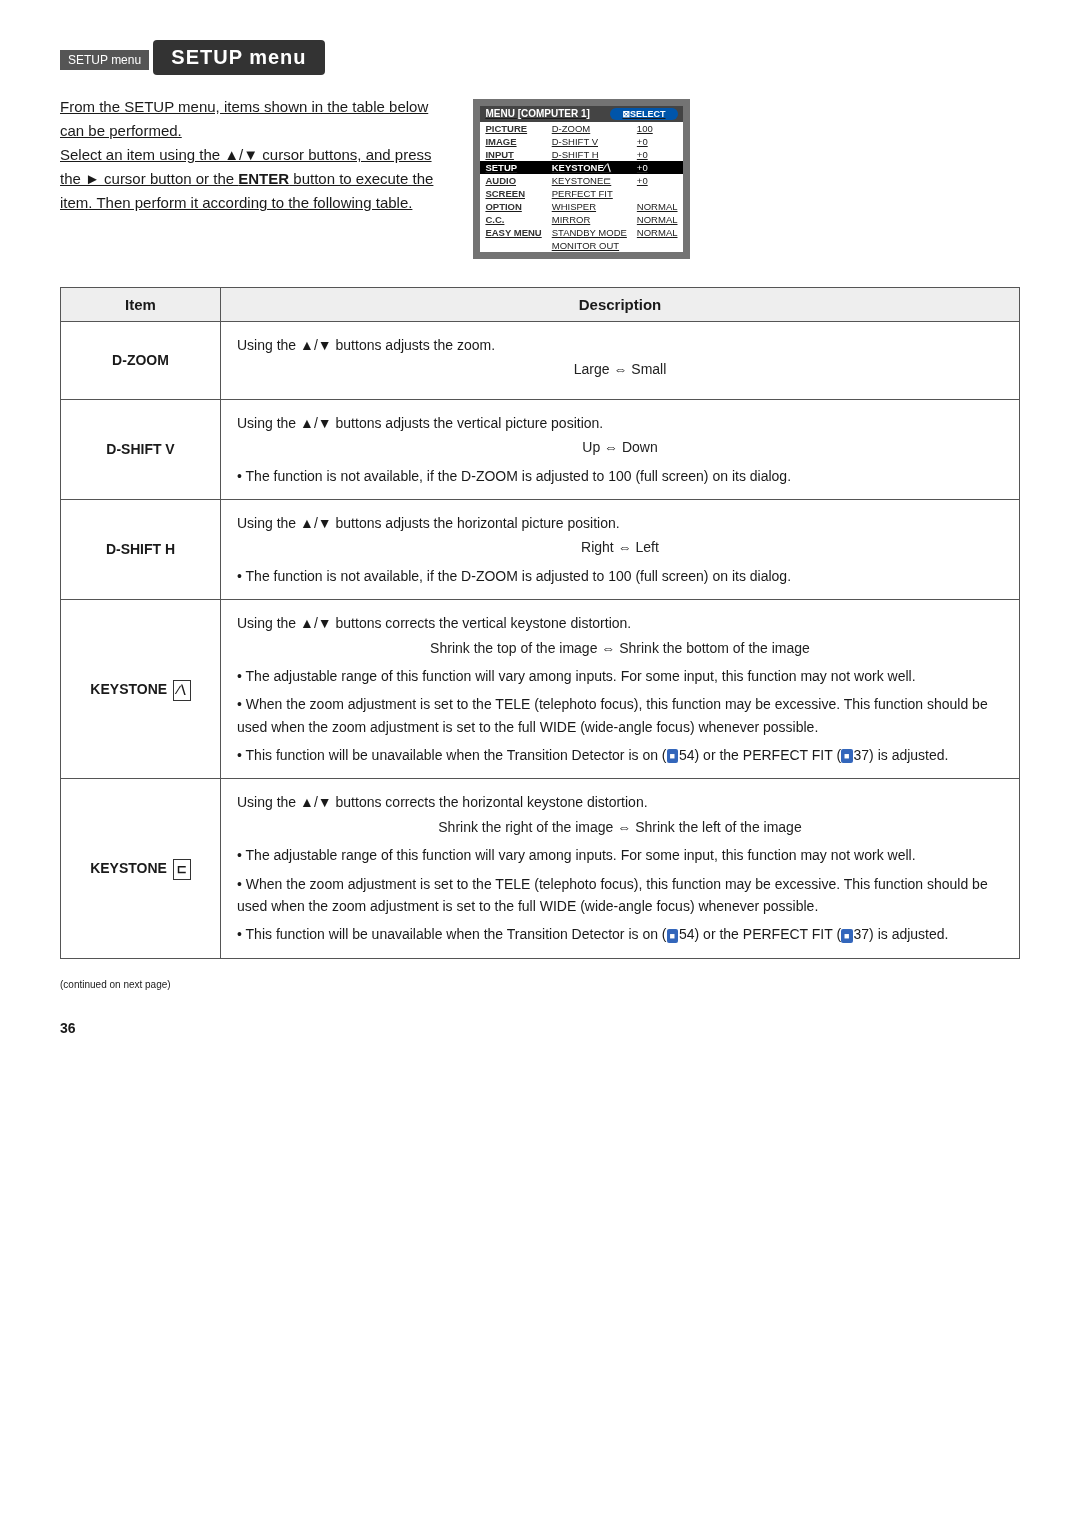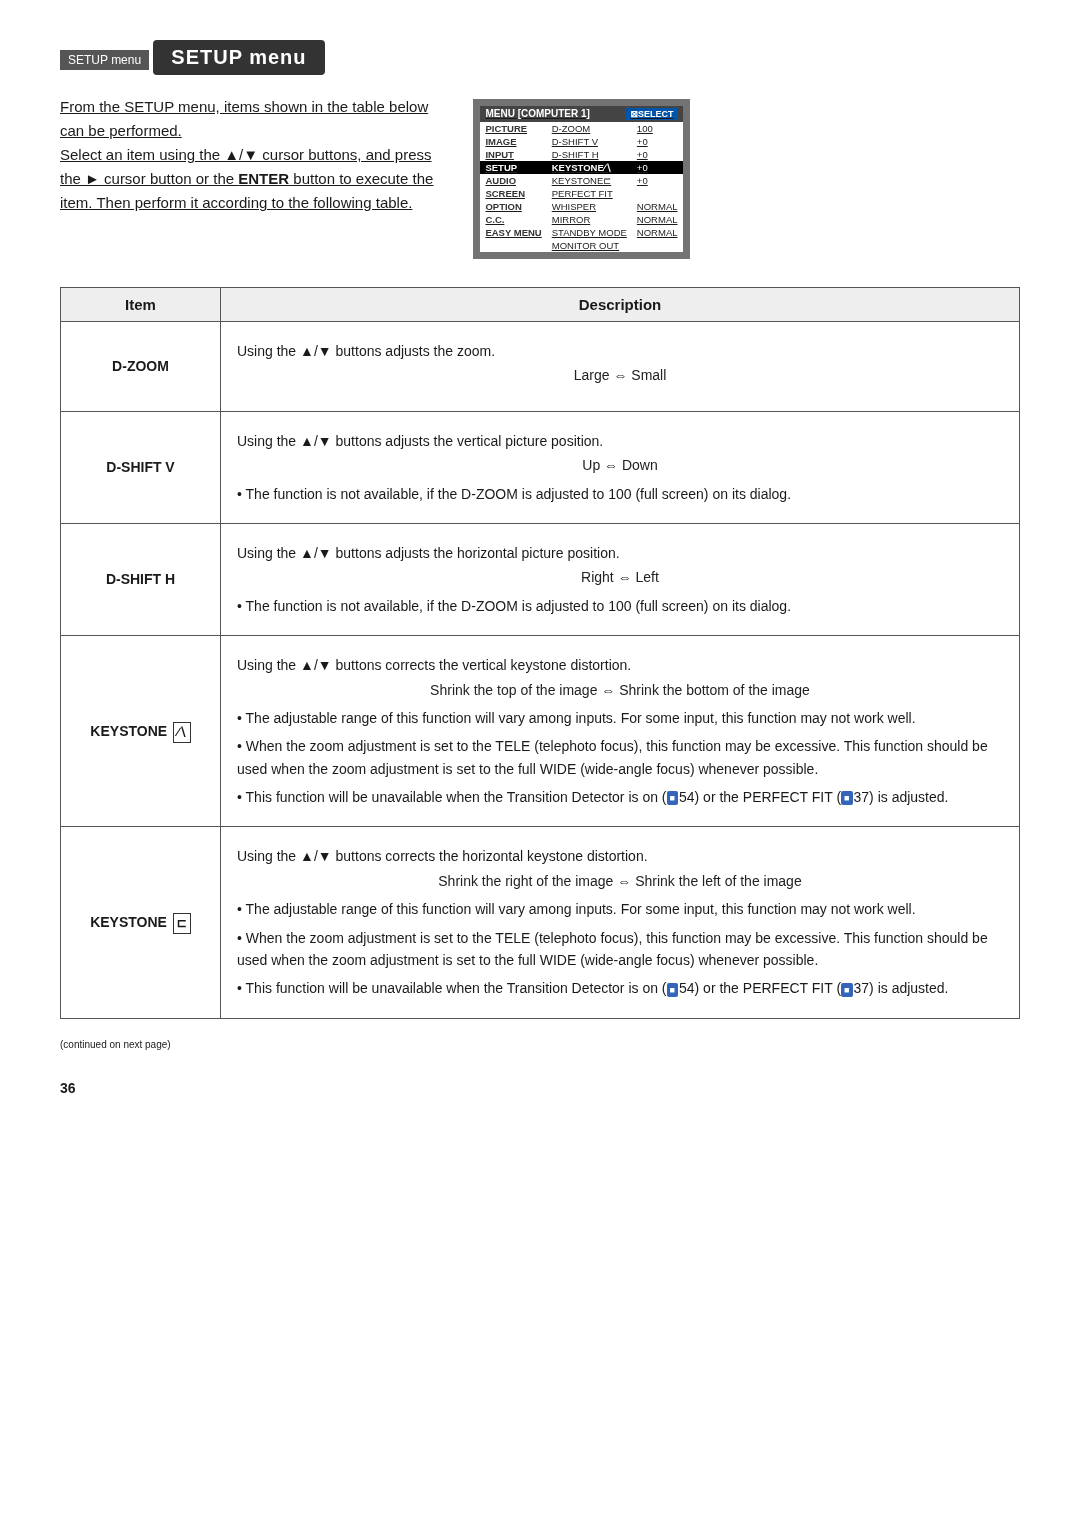--- a/index.html
+++ b/index.html
@@ -63,22 +63,23 @@
       background: #444;
       color: #fff;
       padding: 2px 5px;
       font-size: 10px;
       font-weight: bold;
     }
 
     .menu-screenshot-header .select-label {
       background: #0055aa;
       color: #fff;
-      padding: 1px 4px;
+      padding: 1px 12px;
       font-size: 9px;
+      border-radius: 6px;
     }
 
     .menu-screenshot table {
       width: 100%;
       border-collapse: collapse;
     }
 
     .menu-screenshot td {
       padding: 1px 5px;
       font-size: 9.5px;
@@ -115,21 +116,21 @@
       font-weight: bold;
       text-align: center;
     }
 
     .main-table th.item-header {
       width: 160px;
     }
 
     .main-table td {
       border: 1px solid #555;
-      padding: 18px 16px;
+      padding: 12px 16px;
       vertical-align: top;
       font-size: 14px;
       line-height: 1.6;
     }
 
     .main-table td.item-cell {
       font-weight: bold;
       text-align: center;
       vertical-align: middle;
       width: 160px;

